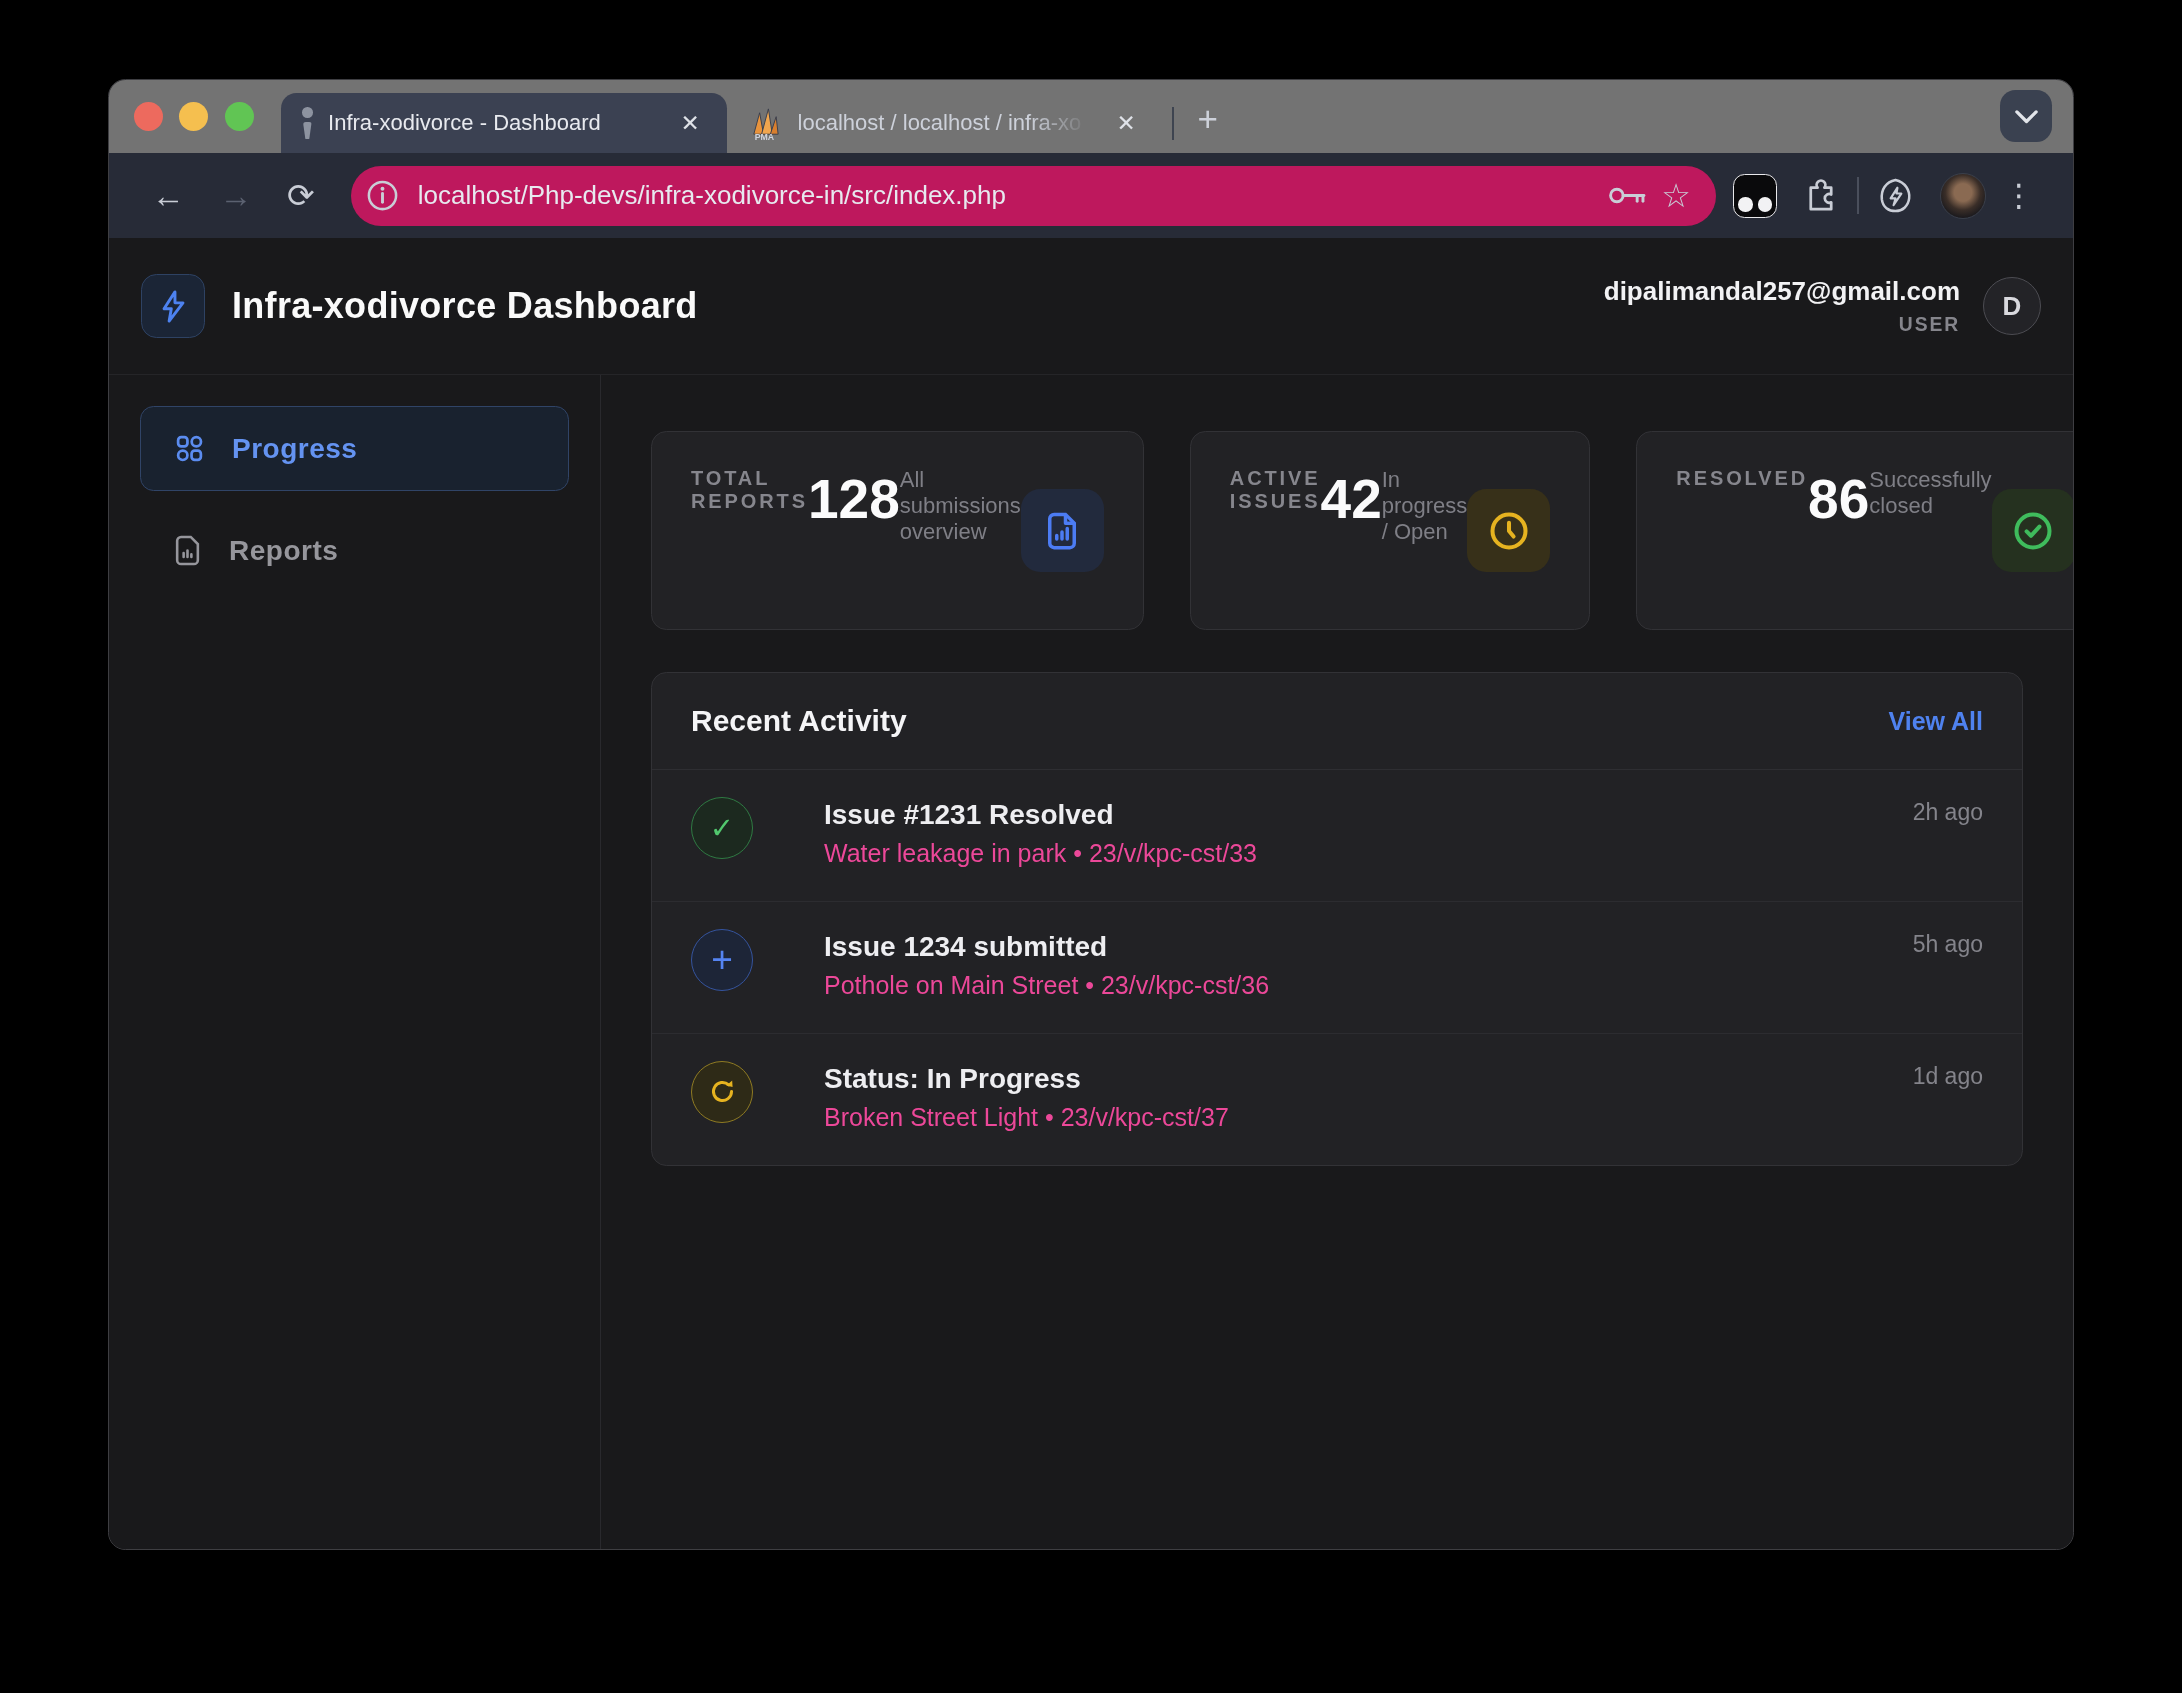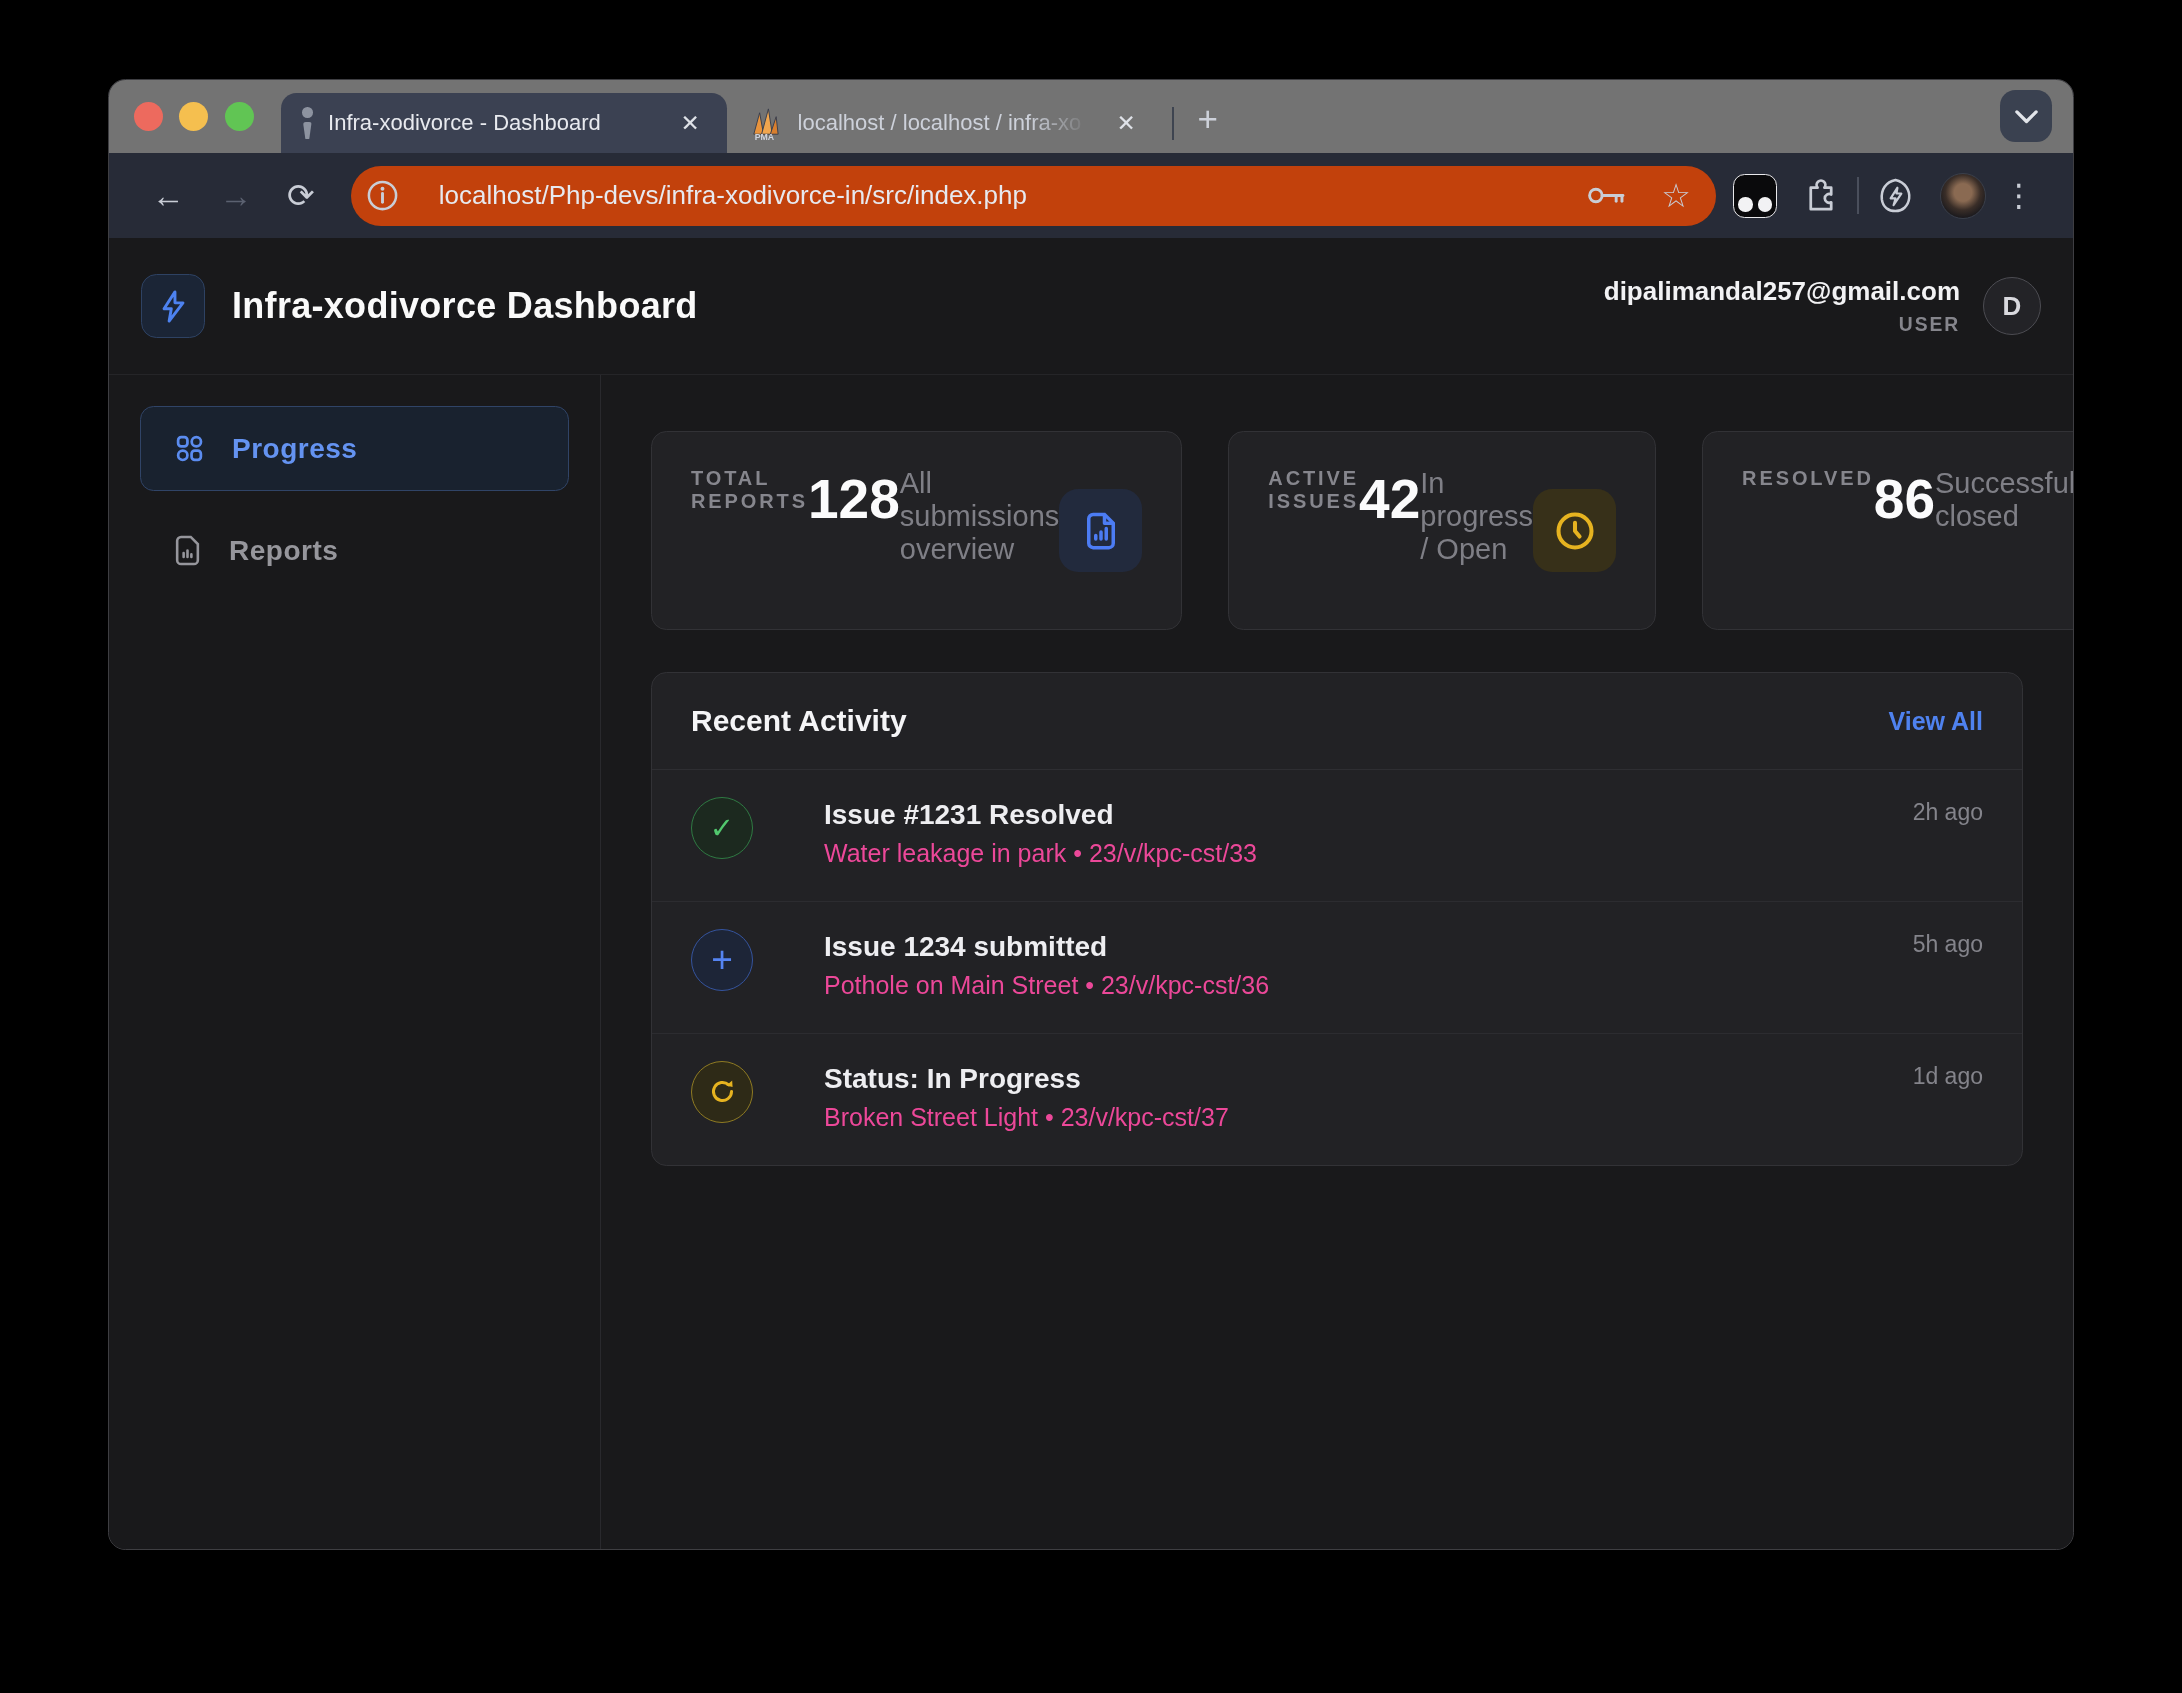--- a/index.html
+++ b/index.html
@@ -35,22 +35,22 @@
 
   .tab-sep { width:1.9px; height:33px; background:#3e4450; margin:0 15.4px 13.5px 9.7px; align-self:flex-end; }
   .newtab { font-size:35px; color:#cdd1da; margin-bottom:17.4px; align-self:flex-end; line-height:1; padding:0 7.7px; }
   .tab-chevron { margin-left:auto; margin-right:21px; margin-bottom:10.6px; width:52px; height:52px; border-radius:15.4px;
     background:#3a4150; display:flex; align-items:center; justify-content:center; align-self:flex-end; }
 
   
   .toolbar { height:85px; background:#272b37; display:flex; align-items:center; padding:0 29px; gap:7.7px; flex-shrink:0; }
   .nav-btn { font-size:33px; color:#c9cdd6; padding:0 13.5px; line-height:1; }
   .nav-btn.disabled { color:#5b6170; }
-  .omnibox { flex:1; height:60px; margin:0 9.7px 0 15.4px; background:#c2410c; border-radius:30px;
-    display:flex; align-items:center; padding:0 25px 0 9.7px; gap:34px; min-width:0; }
+  .omnibox { flex:1; height:60px; margin:0 9.7px 0 15.4px; background:#be185d; border-radius:30px;
+    display:flex; align-items:center; padding:0 25px 0 9.7px; gap:13px; min-width:0; }
   .info-chip { width:44px; height:44px; border-radius:50%; display:flex; align-items:center; justify-content:center; }
   .url-text { font-size:26px; color:#e7e9ef; white-space:nowrap; overflow:hidden; flex:1; }
   .omni-icon { color:#c9cdd6; flex-shrink:0; }
   .star { font-size:33px; color:#c9cdd6; }
   .ext-chip { width:44px; height:44px; background:#0a0a0c; border:1.9px solid #e9e9ec; border-radius:11.6px; position:relative; flex-shrink:0; }
   .ext-chip .c1,.ext-chip .c2 { position:absolute; bottom:4.8px; width:14.5px; height:14.5px; border-radius:50%; background:#f2f2f4; }
   .ext-chip .c1 { left:3.9px; } .ext-chip .c2 { right:3.9px; }
   .tb-sep { width:1.9px; height:37px; background:#4a4f5c; margin:0 9.7px; }
   .avatar-photo { width:46px; height:46px; border-radius:50%; flex-shrink:0;
     background:radial-gradient(circle at 50% 42%, #8a6a52 0 26%, #3a2e28 52%, #17171c 78%); border:1px solid #3a3f4a; }
@@ -81,21 +81,21 @@
   .nav-label { font-size:28px; font-weight:bold; color:#96969c; letter-spacing:0.5px; }
 
   
   .main { flex:1; padding:56px 50px; overflow:hidden; }
   .cards { display:flex; gap:46px; }
   .card { flex:1; height:199px; background:#222225; border:1px solid #323236; border-radius:15.4px;
     padding:35px 39px; display:flex; align-items:center; }
   .card-left { display:flex; flex-direction:row; justify-content:space-between; height:100%; flex:1; }
   .card-label { font-size:20px; font-weight:bold; color:#86868d; letter-spacing:2.9px; }
   .card-value { font-size:55px; font-weight:bold; color:#fbfbfc; }
-  .card-sub { font-size:29px; color:#7f7f86; }
+  .card-sub { font-size:22px; color:#7f7f86; }
   .chip { width:83px; height:83px; border-radius:19.3px; display:flex; align-items:center; justify-content:center; flex-shrink:0; }
   .chip.blue { background:#222a3d; color:#4c7cf4; }
   .chip.yellow { background:#373019; color:#e6b320; }
   .chip.green { background:#25311f; color:#3fbc5c; }
 
   
   .panel { margin-top:42px; background:#222225; border:1px solid #323236; border-radius:15.4px; overflow:hidden; }
   .panel-header { display:flex; align-items:center; justify-content:space-between; padding:31px 39px; border-bottom:1px solid #2e2e32; }
   .panel-title { font-size:30px; font-weight:bold; color:#f5f5f7; }
   .view-all { font-size:25px; font-weight:bold; color:#4f82ef; }

